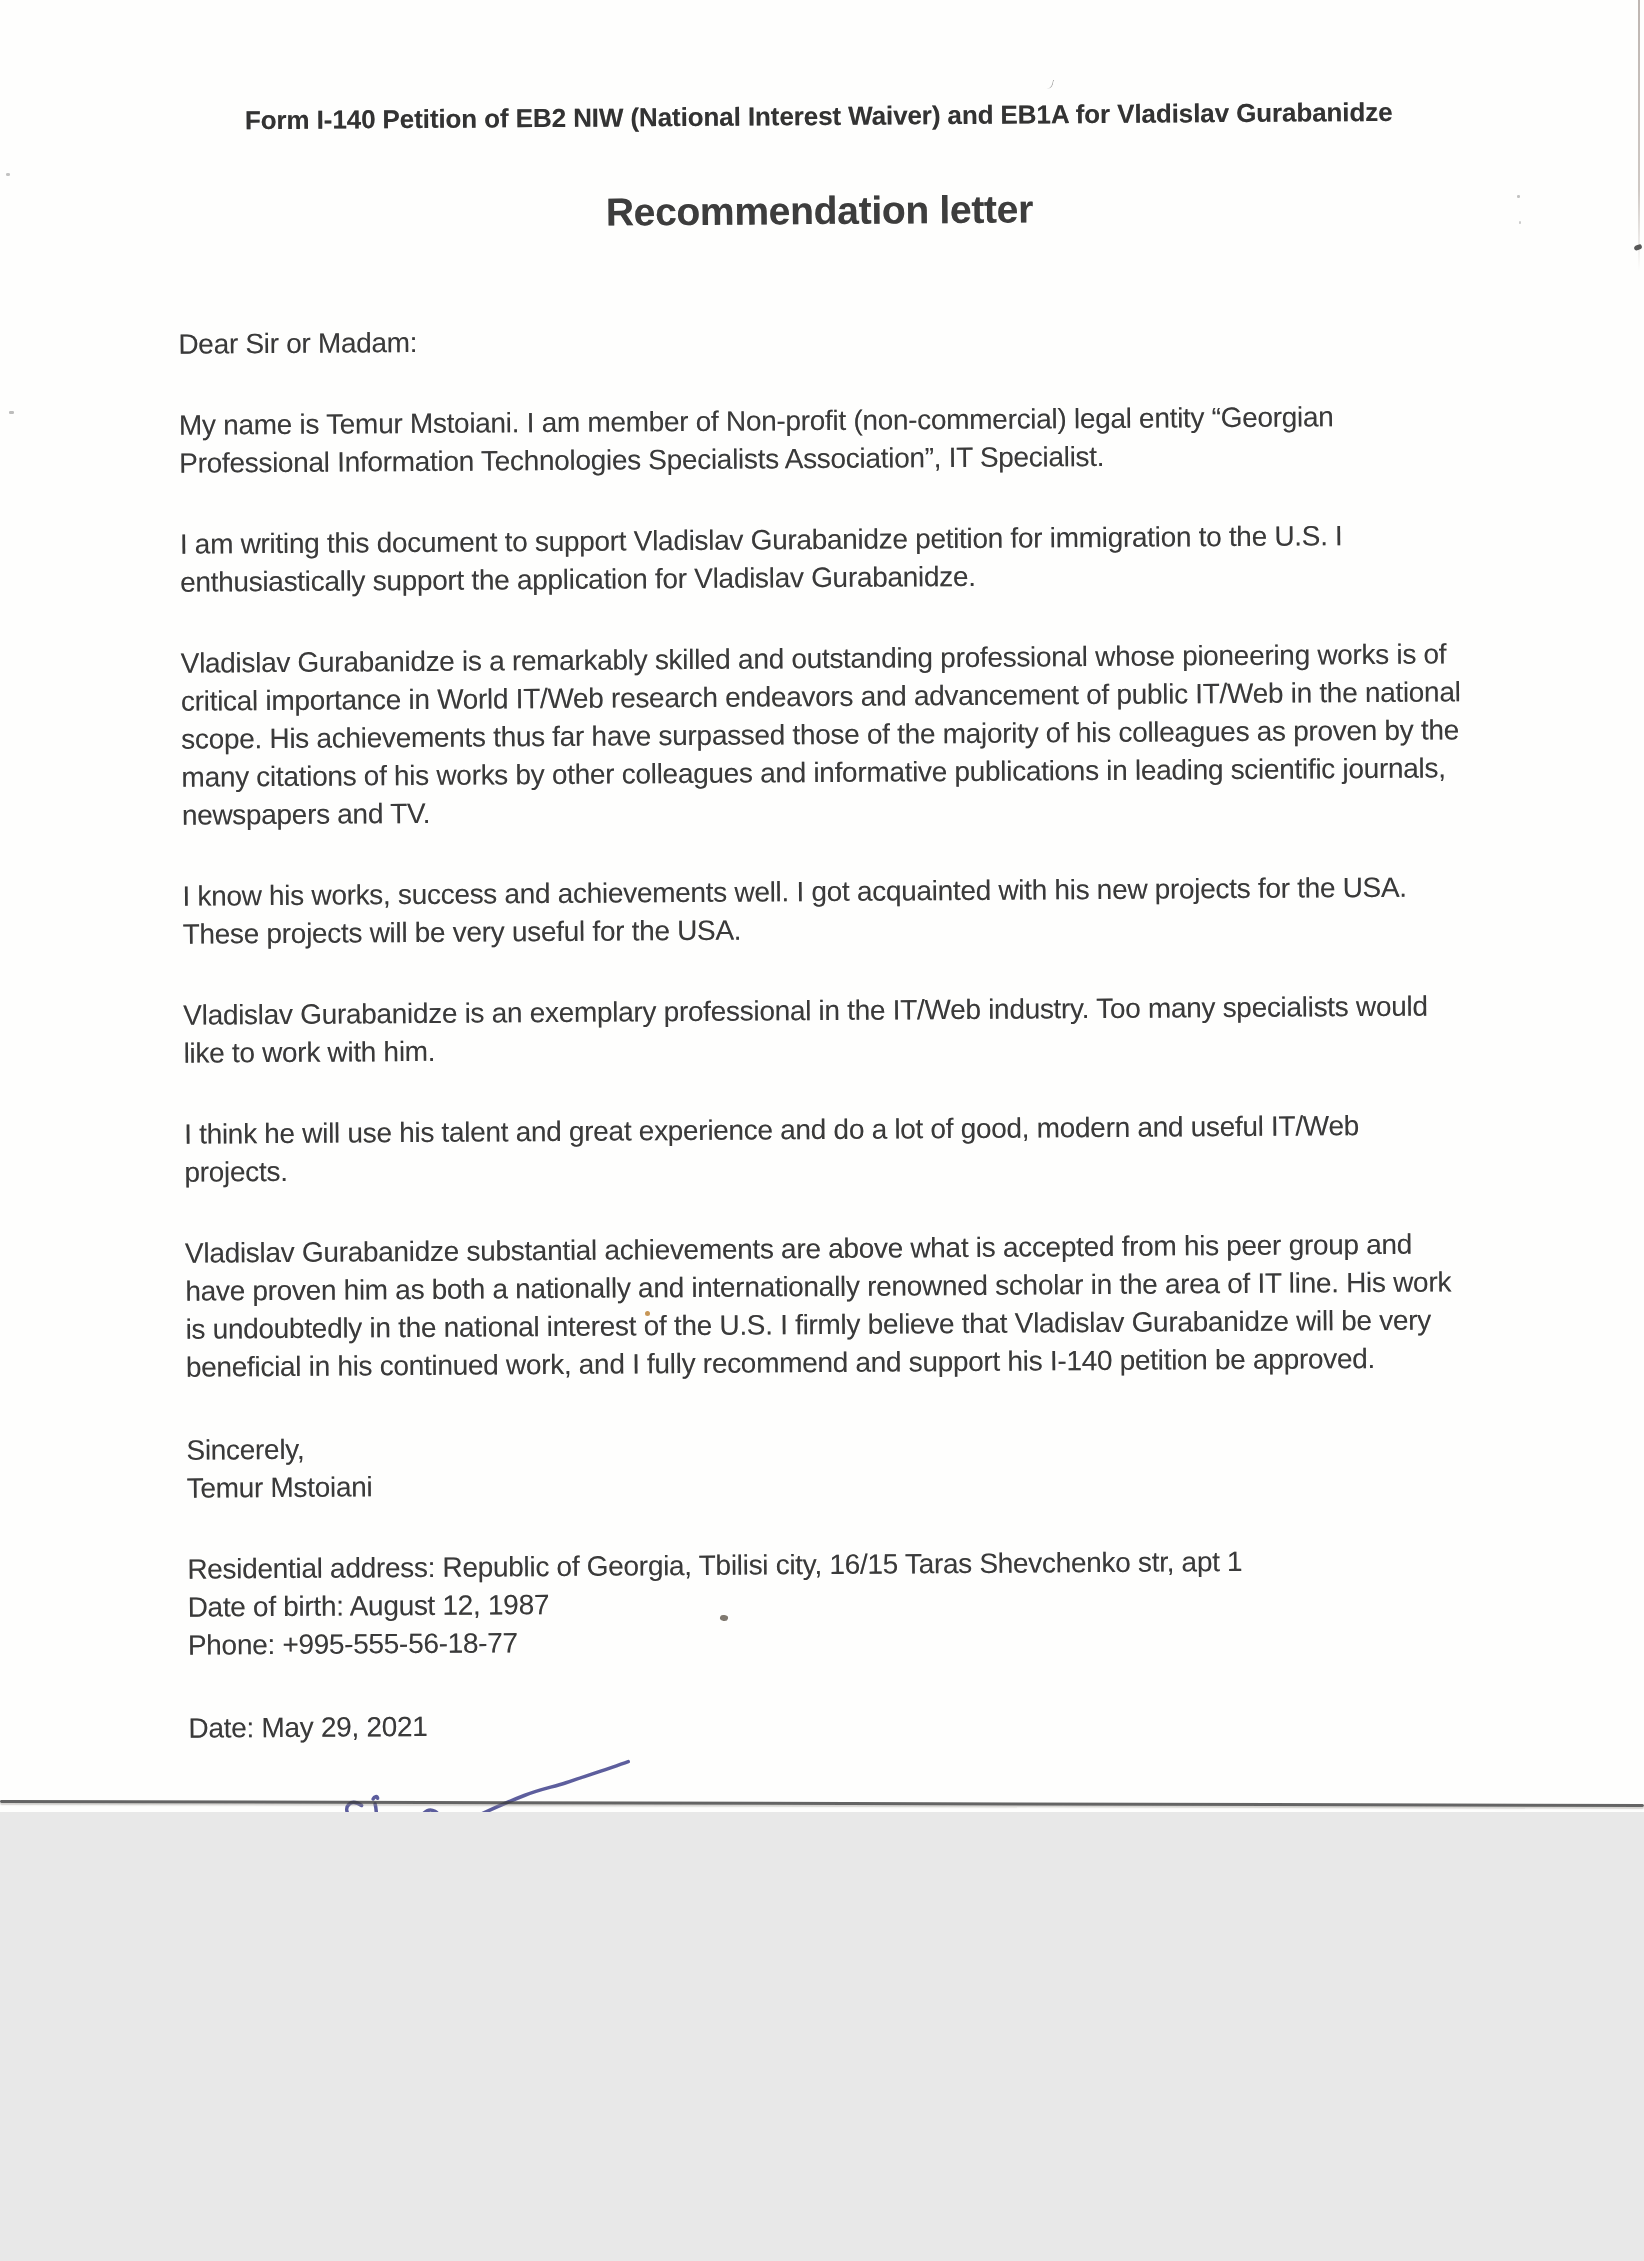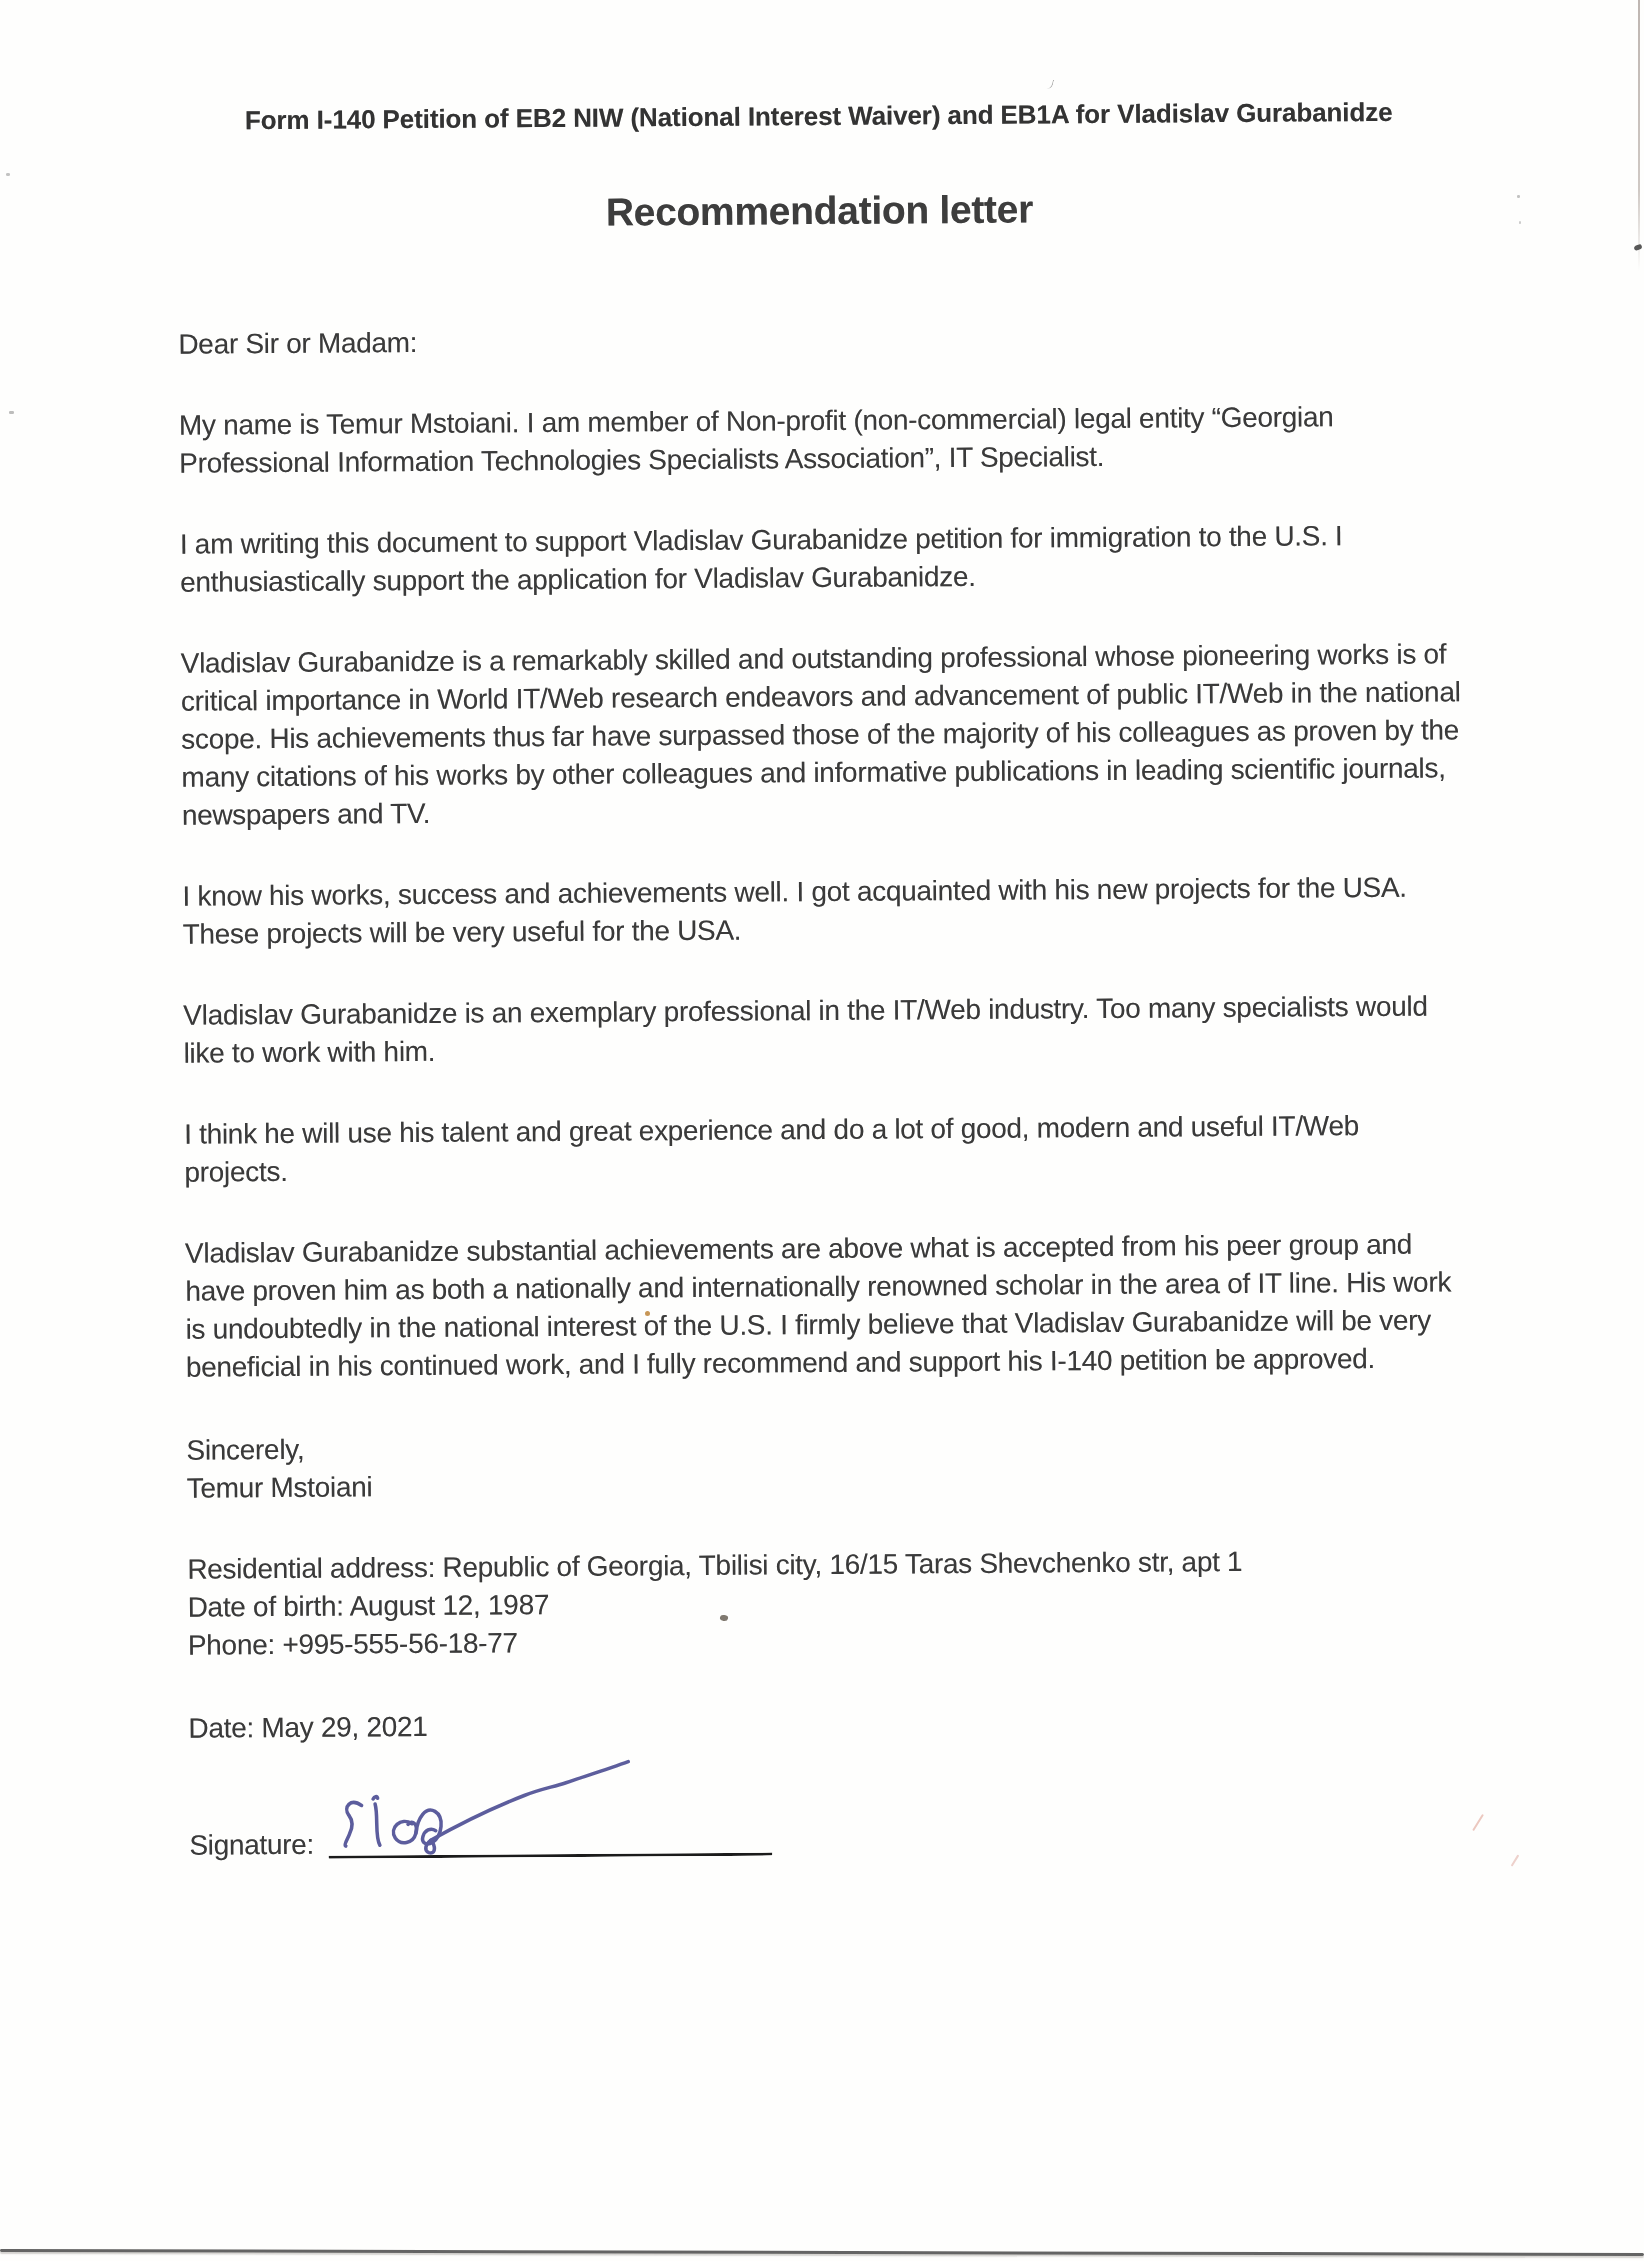--- a/index.html
+++ b/index.html
@@ -1,19 +1,19 @@
 <!DOCTYPE html>
 <html style="font-size:10.3px"><head>
 <meta charset="utf-8">
 <style>
   html, body { margin: 0; padding: 0; background: #e8e8e8; }
   .page {
     position: relative;
     width: 1644px;
-    height: 2261px;
+    height: 1812px;
     background: #fefefd;
     overflow: hidden;
     font-family: "Liberation Sans", sans-serif;
     color: #3a3a3a;
   }
   .content {
     position: absolute;
     left: 182px;
     top: 0;
     width: 1284px;

